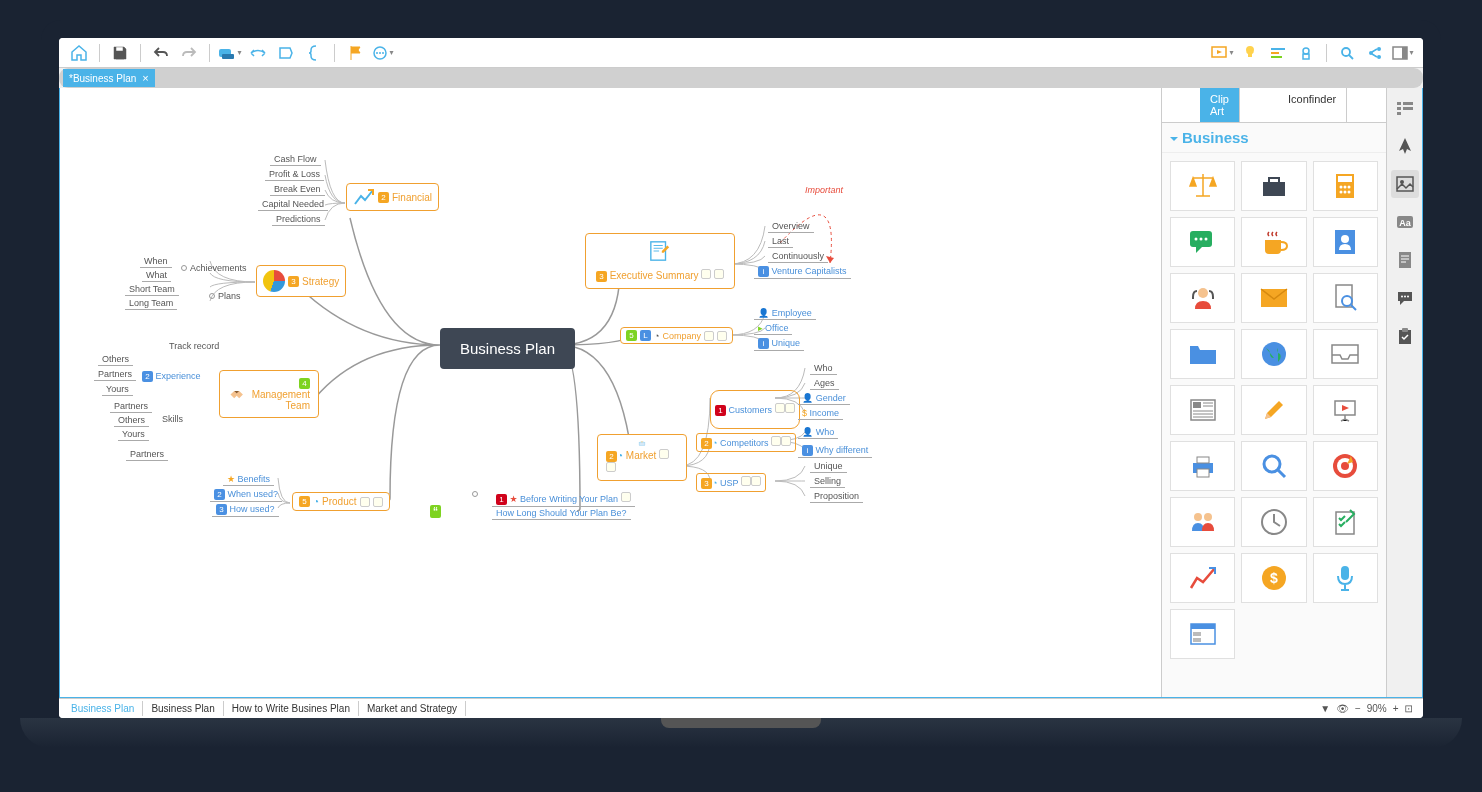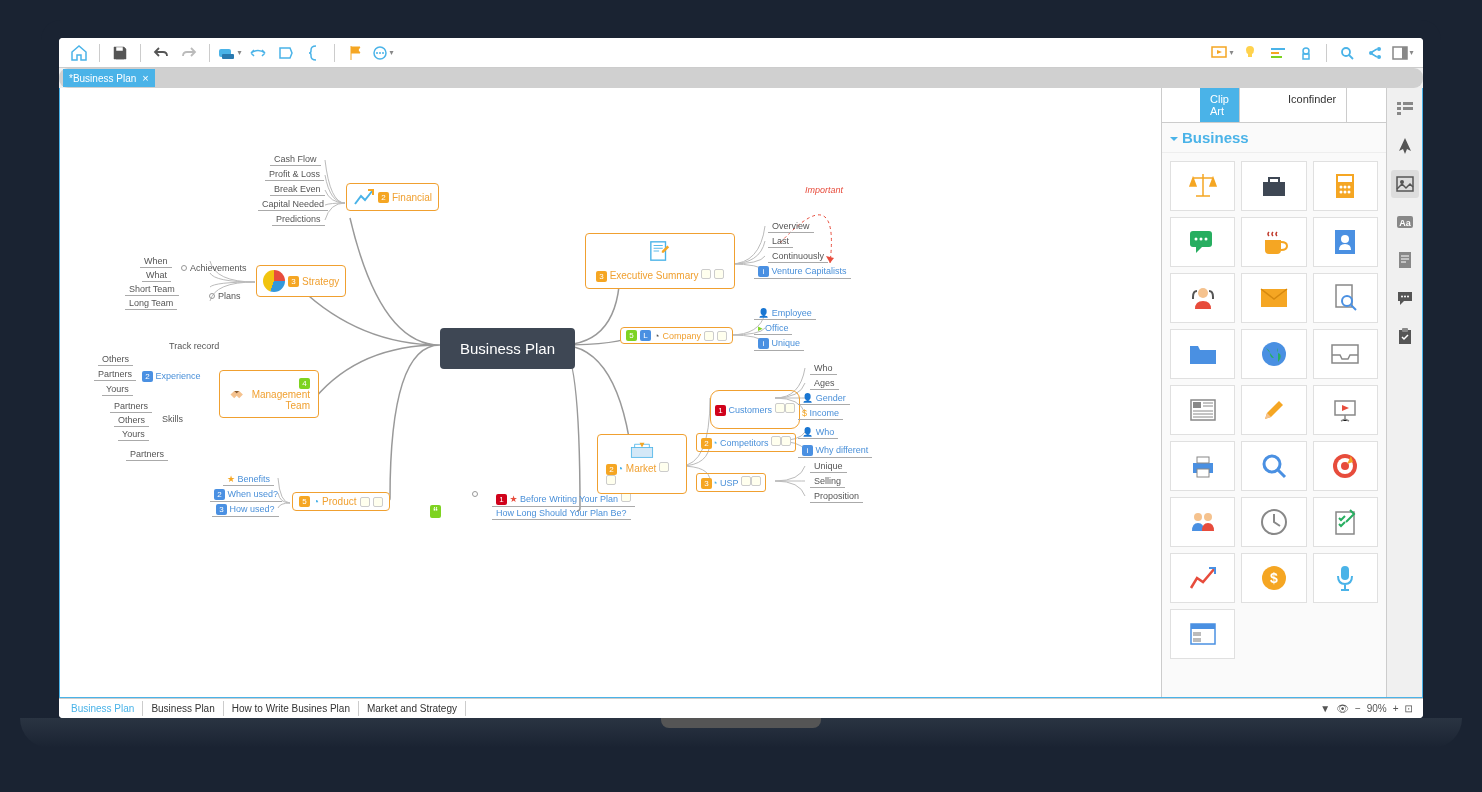--- a/index.html
+++ b/index.html
@@ -285,21 +285,21 @@
             <span class="badge bg-blue">L</span>
             <span style="color:#555;">◔</span>
       <span>Company</span>
       <span class="marker"></span>
             <span class="marker"></span>
     </div>
     <div class="sub-item blue" style="left:694px;top:219px;"><span style="color:#4a90e2;">👤</span> <span>Employee</span></div>
     <div class="sub-item blue" style="left:694px;top:234px;"><span style="color:#7ed321;">▸</span> <span>Office</span></div>
     <div class="sub-item blue" style="left:694px;top:249px;"><span class="badge bg-blue">i</span> <span>Unique</span></div>
 
-    <div class="node" style="left:537px;top:346px;padding:6px 8px;width:90px;height:60px;flex-direction:column;">
+    <div class="node" style="left:537px;top:346px;padding:6px 8px;width:90px;height:47px;flex-direction:column;">
       <svg width="30" height="22" viewBox="0 0 30 22">
               <rect x="2" y="8" width="26" height="12" fill="#d4e8f7" stroke="#4ab3e8"></rect>
               <path d="M6 8 L6 4 L24 4 L24 8" fill="none" stroke="#4ab3e8"></path>
               <path d="M12 2 L18 2 L15 8 Z" fill="#f5a623"></path>
             </svg>
       <div><span class="badge bg-orange">2</span><span style="color:#4ab3e8;">◔</span> <span>Market</span> <span class="marker"></span><span class="marker"></span></div>
     </div>
     <div class="sub-item blue" style="left:640px;top:302px;border:1px solid #f0a030;border-radius:9px;padding:12px 4px;margin-left:10px;"><span class="badge bg-red">1</span> <span>Customers</span> <span class="marker"></span><span class="marker"></span></div>
     <div class="sub-item" style="left:750px;top:274px;">Who</div>
     <div class="sub-item" style="left:750px;top:289px;">Ages</div>

